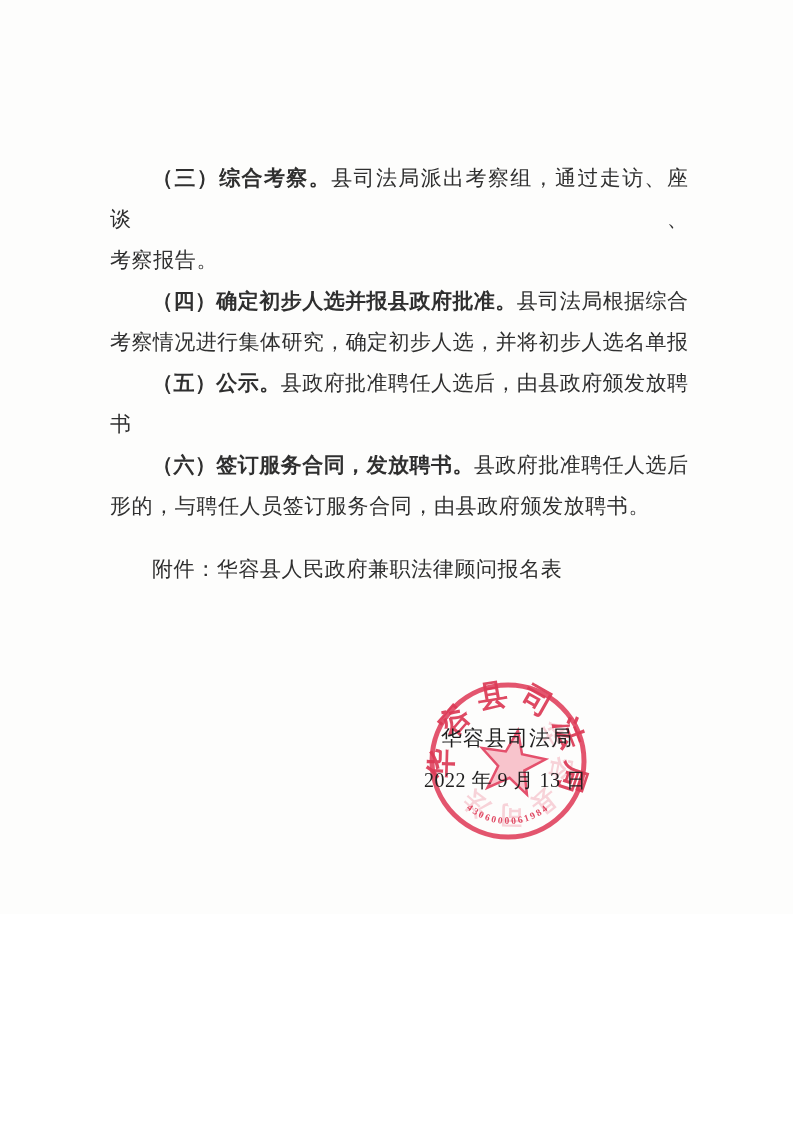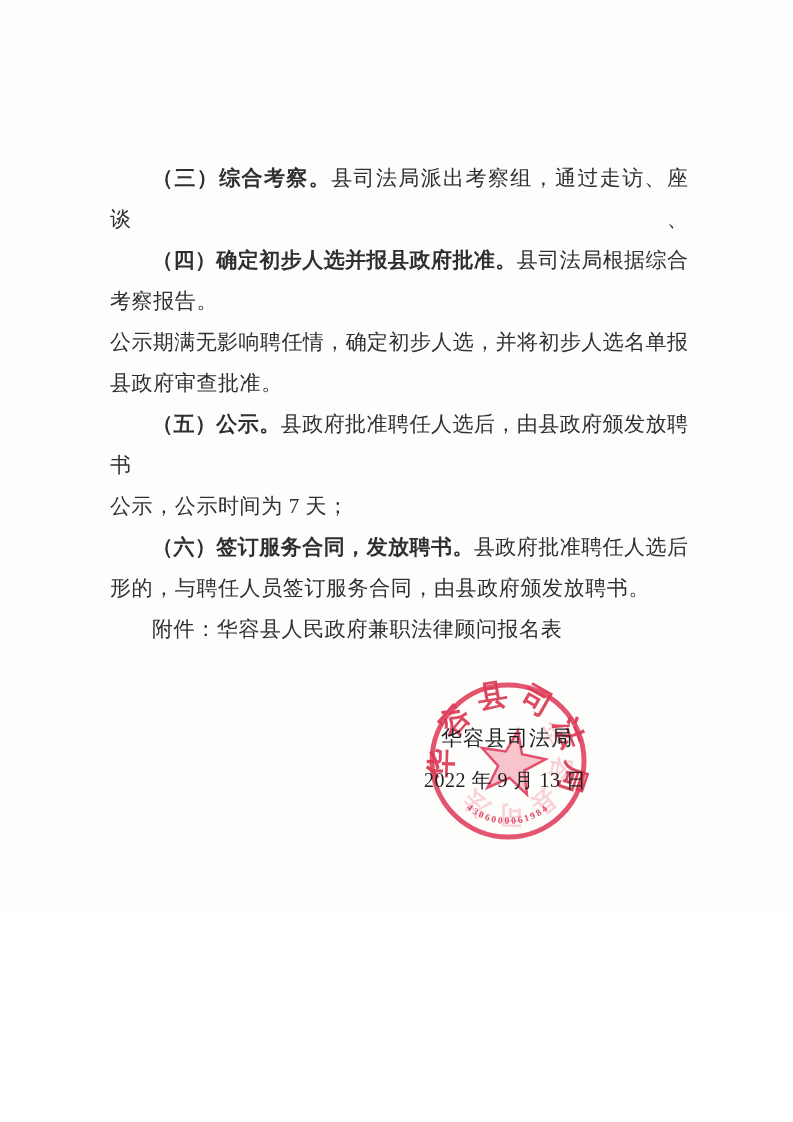--- a/index.html
+++ b/index.html
@@ -25,47 +25,45 @@
   }
   .line { margin: 0; letter-spacing: 0.6px; white-space: nowrap; }
   .just {
     white-space: normal;
     letter-spacing: 0;
     text-align: justify;
     text-align-last: justify;
   }
   .indent { text-indent: 2em; }
   .b { font-weight: bold; }
-  .attachment { text-indent: 2em; white-space: nowrap; }
+  .attachment { margin-top: 22px; text-indent: 2em; white-space: nowrap; }
   
   .sig { position: absolute; color: #1f1f1f; z-index: 3; white-space: nowrap; }
   .sig-name  { left: 441px; top: 724px; font-size: 21px; letter-spacing: 1px; }
   .sig-date  { left: 424px; top: 767px; font-size: 20px; letter-spacing: 0.5px; }
   
   .seal-wrap { position: absolute; left: 413px; top: 668px; z-index: 2; }
   .seal-wrap svg text {
     font-family: "Liberation Serif", serif;
     font-weight: bold;
   }
 </style>
 </head>
 <body>
 
 <div class="page">
 
   <main class="body-text">
     <p class="line indent just"><span class="b">（三）综合考察。</span><span>县司法局派出考察组，通过走访、座谈、</span></p>
+    <p class="line"><span>考察报告。</span></p>
+
     <p class="line indent just"><span class="b">（四）确定初步人选并报县政府批准。</span><span>县司法局根据综合</span></p>
-
-    <p class="line"><span>考察报告。</span></p>
-    <p class="line just"><span>公示期满无影响聘任情，确定初步人选，并将初步人选名单报</span></p>
-    <p class="line"><span>县政府审查批准。</span></p>
+    <p class="line just"><span>考察情况进行集体研究，确定初步人选，并将初步人选名单报</span></p>
 
     <p class="line indent just"><span class="b">（五）公示。</span><span>县政府批准聘任人选后，由县政府颁发放聘书</span></p>
-    <p class="line"><span>公示，公示时间为 7 天；</span></p>
 
     <p class="line indent just"><span class="b">（六）签订服务合同，发放聘书。</span><span>县政府批准聘任人选后</span></p>
     <p class="line"><span>形的，与聘任人员签订服务合同，由县政府颁发放聘书。</span></p>
 
     <p class="line attachment">附件：华容县人民政府兼职法律顾问报名表</p>
   </main>
 
   <div class="seal-wrap">
     <svg width="200" height="190" viewBox="0 0 200 190">
       <defs>

